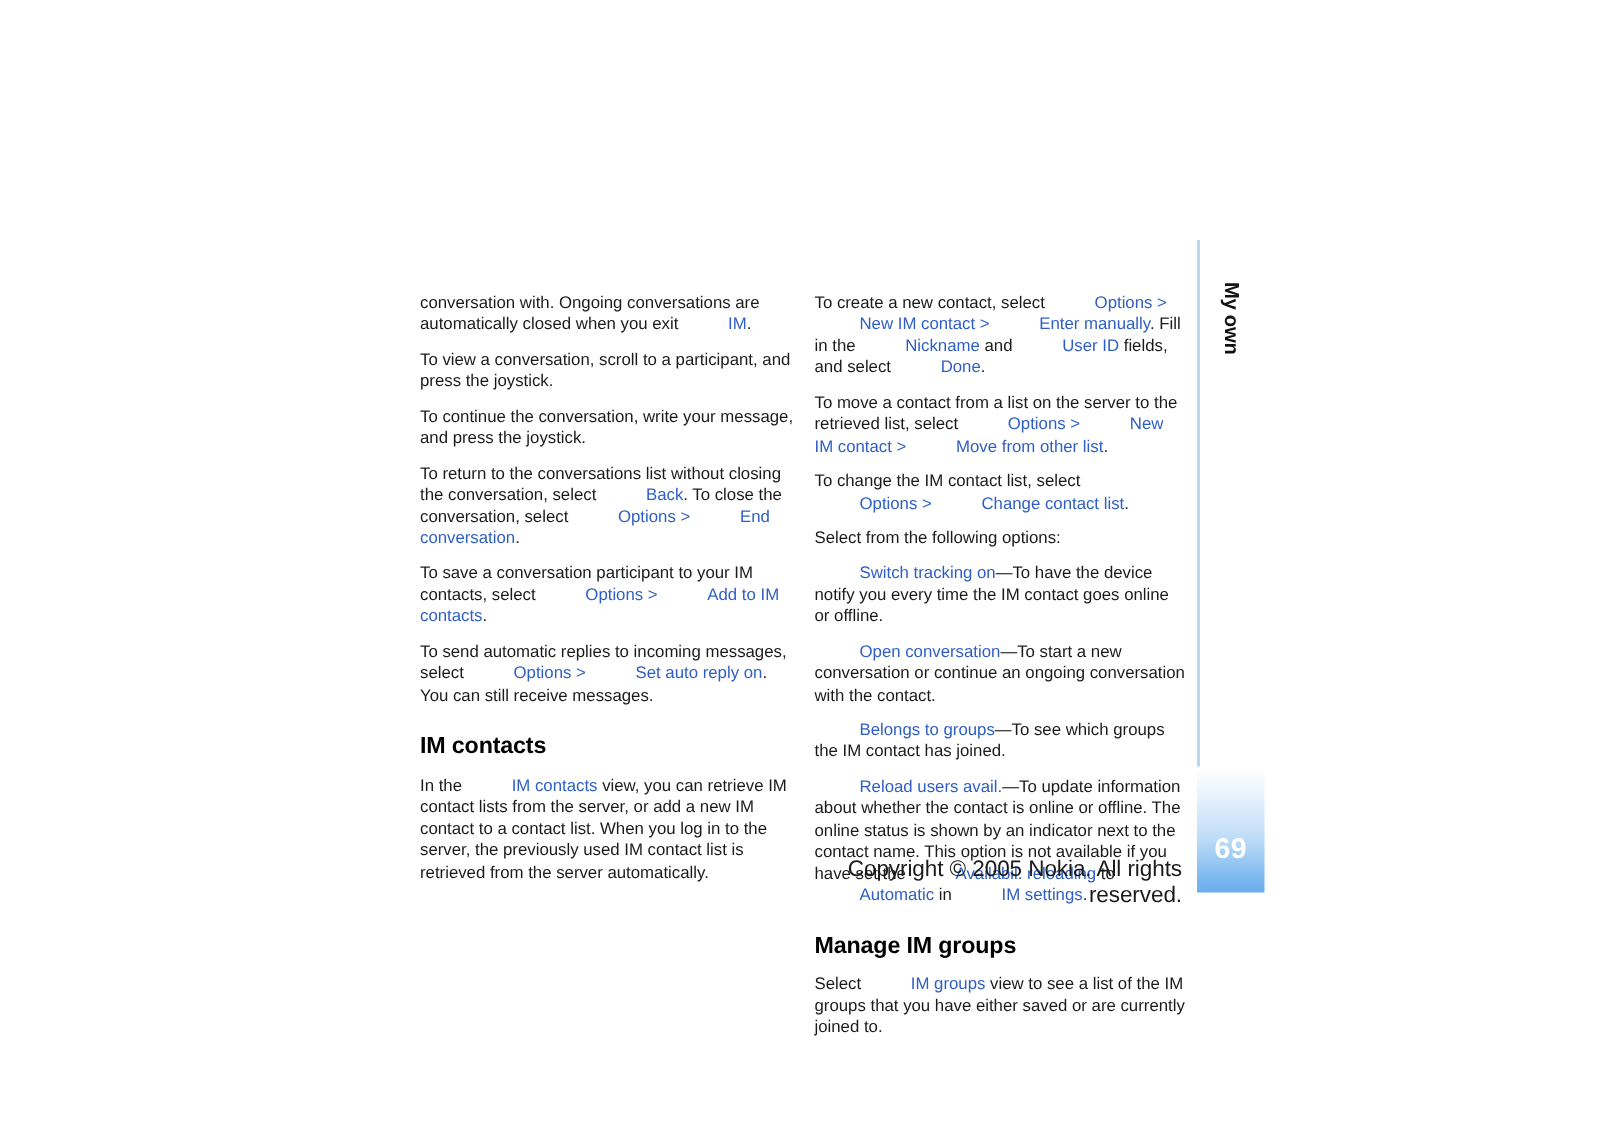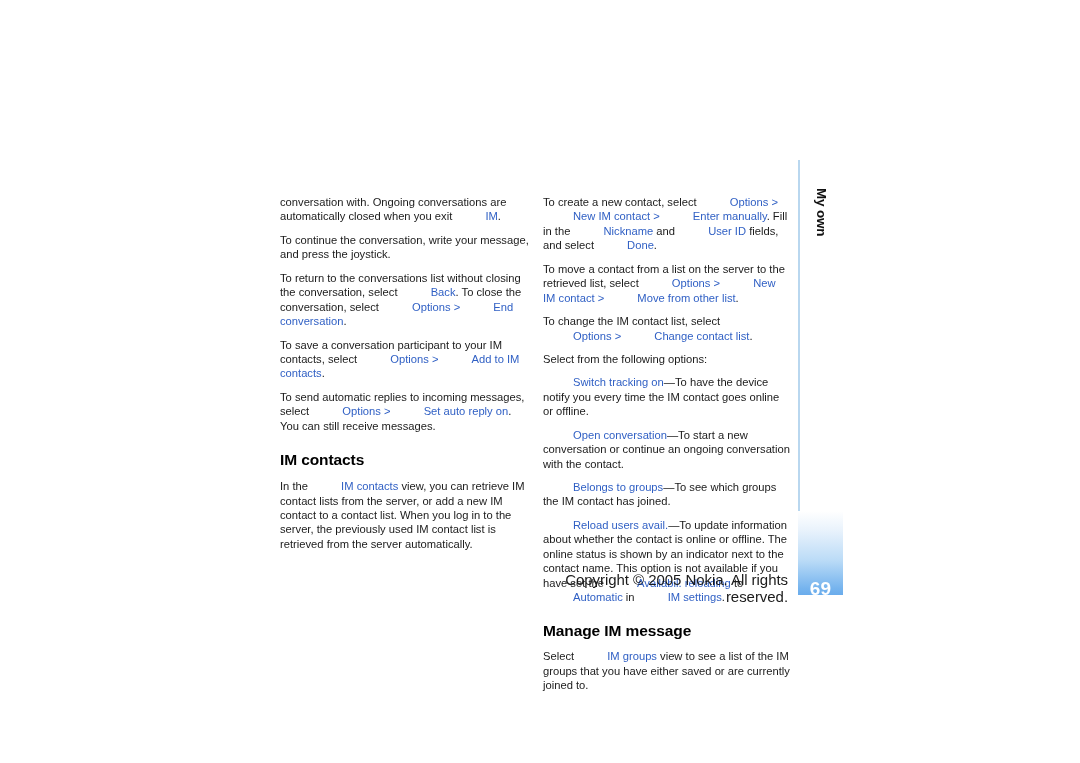--- a/index.html
+++ b/index.html
@@ -90,21 +90,21 @@
     position: absolute;
     left: 798px;
     top: 511px;
     width: 45px;
     height: 84px;
     background: linear-gradient(to bottom, #ffffff 0%, #eaf3fc 22%, #bcdcf7 58%, #76b4ee 92%, #6aacec 100%);
   }
   .page-number {
     position: absolute;
     left: 798px;
-    top: 578px;
+    top: 556px;
     width: 45px;
     text-align: center;
     font-size: 19px;
     font-weight: bold;
     color: #ffffff;
     letter-spacing: 0.3px;
   }
 
   
   .copyright {
@@ -119,20 +119,21 @@
   }
 </style>
 </head>
 <body>
 
 <div class="page">
 
   <div class="col col-left">
     <div>
         <p>conversation with. Ongoing conversations are automatically closed when you exit <span class="ui">IM</span>.</p>
+        <p>To view a conversation, scroll to a participant, and press the joystick.</p>
         <p>To continue the conversation, write your message, and press the joystick.</p>
         <p>To return to the conversations list without closing the conversation, select <span class="ui">Back</span>. To close the conversation, select <span class="ui">Options</span><span class="sep"> &gt; </span><span class="ui">End conversation</span>.</p>
         <p>To save a conversation participant to your IM contacts, select <span class="ui">Options</span><span class="sep"> &gt; </span><span class="ui">Add to IM contacts</span>.</p>
         <p>To send automatic replies to incoming messages, select <span class="ui">Options</span><span class="sep"> &gt; </span><span class="ui">Set auto reply on</span>. You can still receive messages.</p>
       </div>
     <h2 class="heading">IM contacts</h2>
     <div>
         <p>In the <span class="ui">IM contacts</span> view, you can retrieve IM contact lists from the server, or add a new IM contact to a contact list. When you log in to the server, the previously used IM contact list is retrieved from the server automatically.</p>
       </div>
   </div>
@@ -141,21 +142,21 @@
     <div>
         <p>To create a new contact, select <span class="ui">Options</span><span class="sep"> &gt; </span><span class="ui">New IM contact</span><span class="sep"> &gt; </span><span class="ui">Enter manually</span>. Fill in the <span class="ui">Nickname</span> and <span class="ui">User ID</span> fields, and select <span class="ui">Done</span>.</p>
         <p>To move a contact from a list on the server to the retrieved list, select <span class="ui">Options</span><span class="sep"> &gt; </span><span class="ui">New IM contact</span><span class="sep"> &gt; </span><span class="ui">Move from other list</span>.</p>
         <p>To change the IM contact list, select <span class="ui">Options</span><span class="sep"> &gt; </span><span class="ui">Change contact list</span>.</p>
         <p>Select from the following options:</p>
         <p><span class="ui">Switch tracking on</span>—To have the device notify you every time the IM contact goes online or offline.</p>
         <p><span class="ui">Open conversation</span>—To start a new conversation or continue an ongoing conversation with the contact.</p>
         <p><span class="ui">Belongs to groups</span>—To see which groups the IM contact has joined.</p>
         <p><span class="ui">Reload users avail.</span>—To update information about whether the contact is online or offline. The online status is shown by an indicator next to the contact name. This option is not available if you have set the <span class="ui">Availabil. reloading</span> to <span class="ui">Automatic</span> in <span class="ui">IM settings</span>.</p>
       </div>
-    <h2 class="heading">Manage IM message</h2>
+    <h2 class="heading">Manage IM groups</h2>
     <div>
         <p>Select <span class="ui">IM groups</span> view to see a list of the IM groups that you have either saved or are currently joined to.</p>
       </div>
   </div>
 
   <div class="rail-line"></div>
 
   <div class="rail-label">
     <span>My own</span>
   </div>

